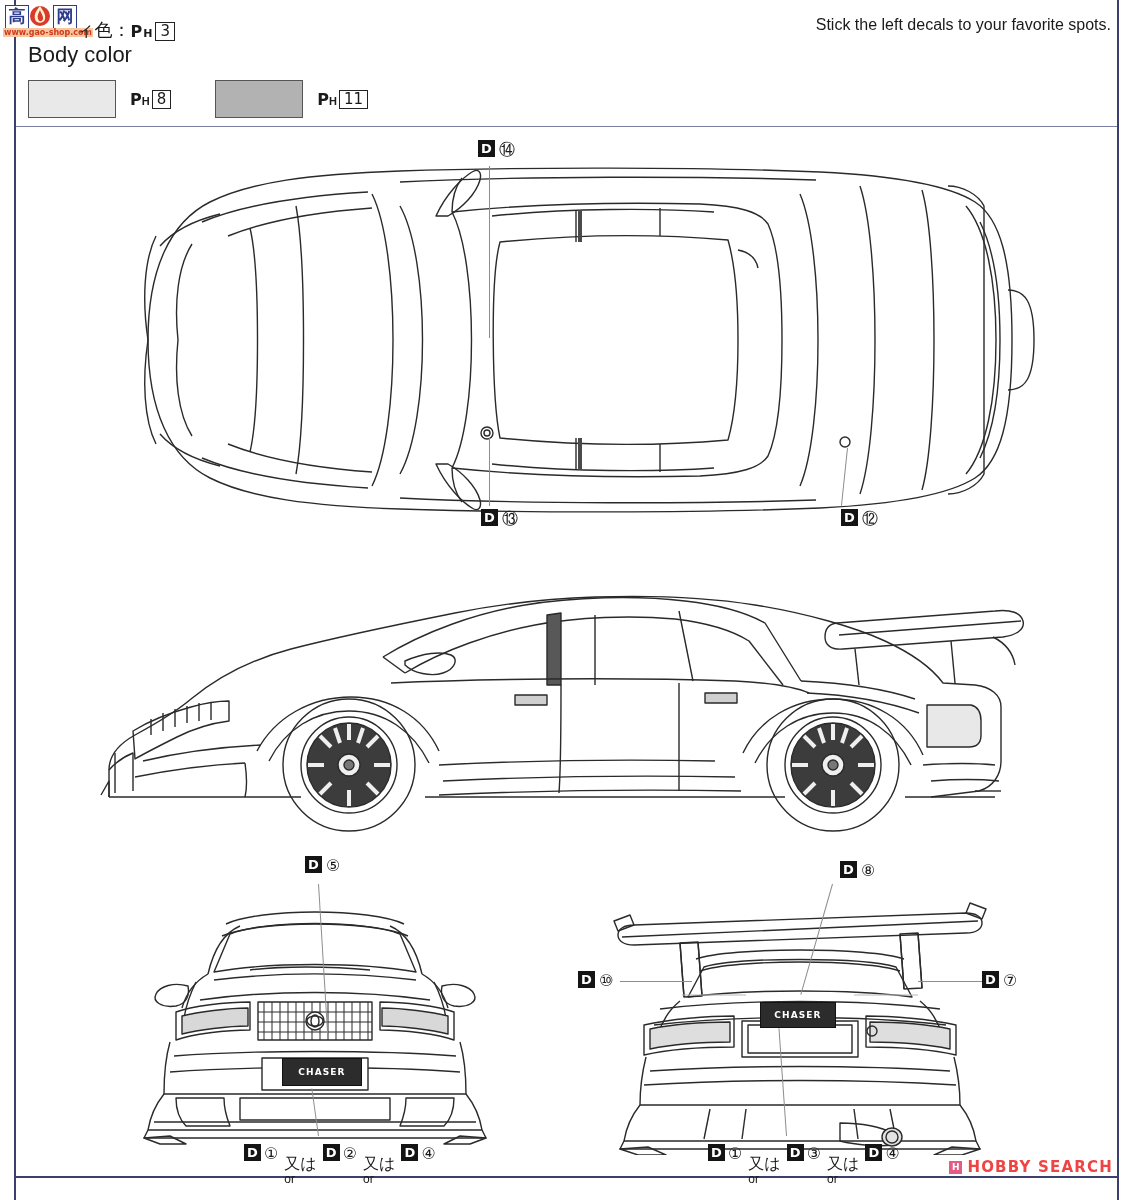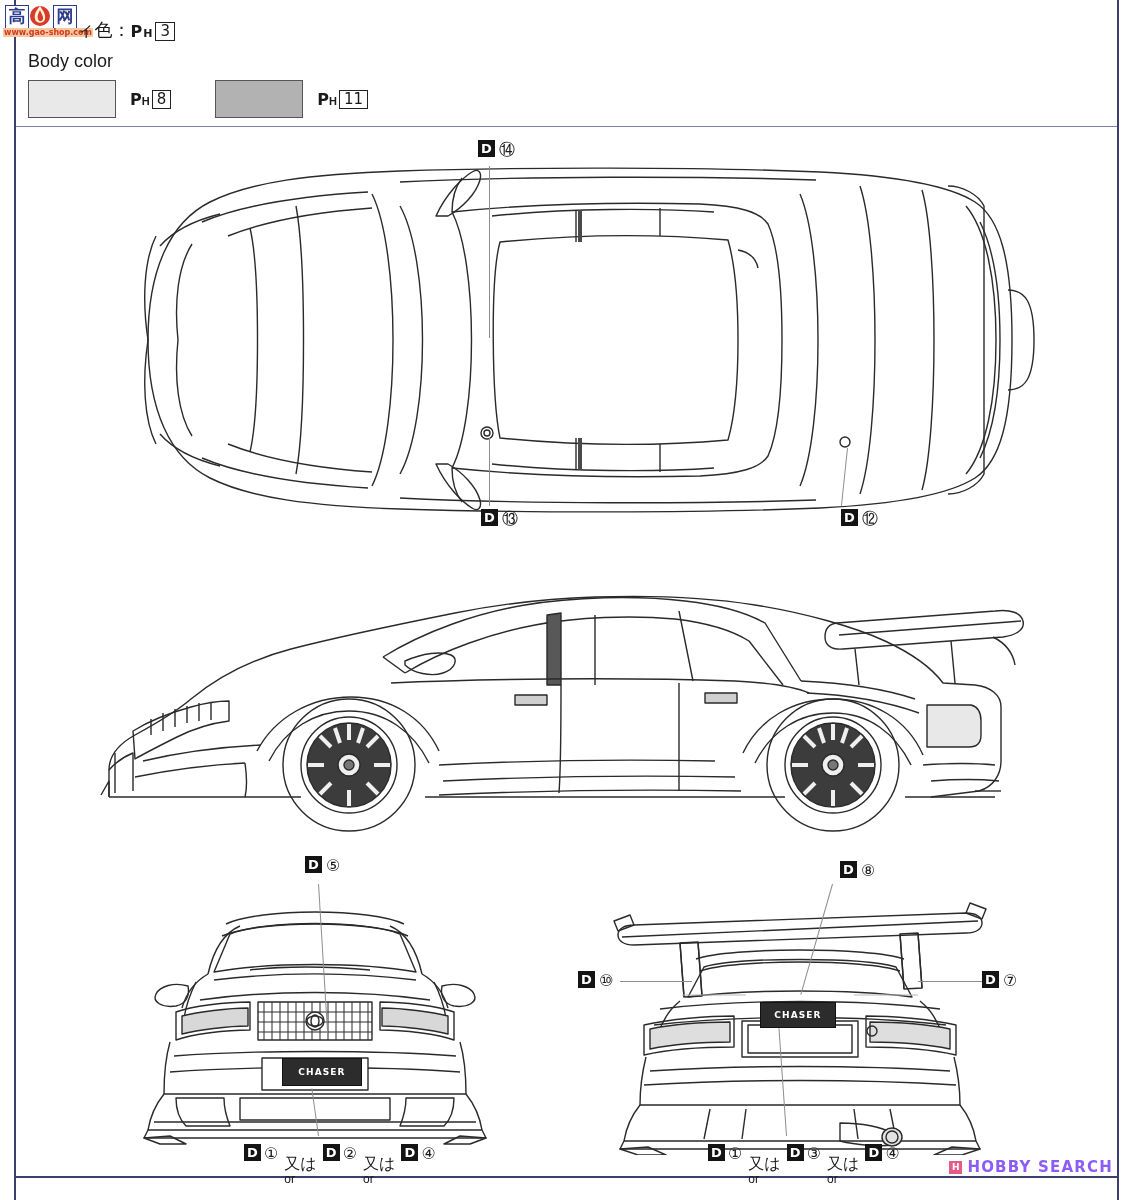--- a/index.html
+++ b/index.html
@@ -27,21 +27,21 @@
   .wm-b1{left:3px;}
   .wm-b3{left:51px;}
   .wm-flame{position:absolute;left:27px;top:1px;width:22px;height:26px;}
   .wm-url{position:absolute;left:1px;top:26px;font-size:8px;font-weight:bold;color:#cf3a1c;
           letter-spacing:0px;font-family:"DejaVu Sans",sans-serif;white-space:nowrap;
           background:#f6c7a0;padding:0 1px;}
 
   
   .bodycolor-jp{position:absolute;left:76px;top:18px;font-size:18px;white-space:nowrap;
      font-family:"DejaVu Sans",sans-serif;}
-  .bodycolor-en{position:absolute;left:28px;top:42px;font-size:18px;margin-top:9px;}
+  .bodycolor-en{position:absolute;left:28px;top:42px;font-size:22px;}
   .ph-tag{display:inline-flex;align-items:center;gap:1px;vertical-align:middle;}
   .ph-p{font-weight:bold;font-size:16px;font-family:"DejaVu Sans",sans-serif;}
   .ph-h{font-weight:bold;font-size:11px;position:relative;top:2px;}
   .ph-num{border:1px solid #222;padding:0 4px;font-size:15px;line-height:17px;margin-left:2px;
           font-family:"DejaVu Sans",sans-serif;}
 
   .swatch-row{position:absolute;left:28px;top:80px;display:flex;align-items:center;gap:0;}
   .sw{width:86px;height:36px;border:1px solid #555;}
   .sw-lbl{margin-left:14px;margin-right:44px;display:flex;align-items:center;}
 
@@ -124,20 +124,21 @@
     </div>
     <div class="sw" id="sw1" style="background: rgb(178, 178, 178);"></div>
     <div class="sw-lbl">
       <span class="ph-p">P</span>
       <span class="ph-h">H</span>
       <span class="ph-num">11</span>
     </div>
   </div>
 
   <div class="note">
+    <div class="en">Stick the left decals to your favorite spots.</div>
   </div>
 
   <div class="art" style="left:100px;top:150px;">
     <svg width="940" height="380" viewBox="0 0 940 380" fill="none" stroke="#2a2a2a" stroke-width="1.4" stroke-linejoin="round">
 
       <path d="M48 190 C48 120 70 72 110 52 C150 32 210 24 300 21 C420 17 600 17 720 22 C800 26 850 36 875 52 C900 68 912 110 912 190 C912 270 900 312 875 328 C850 344 800 354 720 358 C600 363 420 363 300 359 C210 356 150 348 110 328 C70 308 48 260 48 190 Z"></path>
 
       <path d="M48 190 C42 150 44 110 56 86"></path>
       <path d="M48 190 C42 230 44 270 56 294"></path>
       <path d="M60 96 C74 80 96 70 120 64"></path>
@@ -523,16 +524,16 @@
       <span class="en-or">or</span>
     </div>
     <div class="item">
       <span class="dchip">D</span>
       <span class="num" style="font-size:16px;font-family:'DejaVu Sans',sans-serif;">④</span>
     </div>
   </div>
 
   <div class="hs">
     <span class="mark" style="background: rgb(228, 92, 134);">H</span>
-    <span class="txt" style="color: #8b5cf6;">HOBBY SEARCH</span>
+    <span class="txt" style="color: #ef4444;">HOBBY SEARCH</span>
   </div>
 
 </div>
 
 </body></html>

